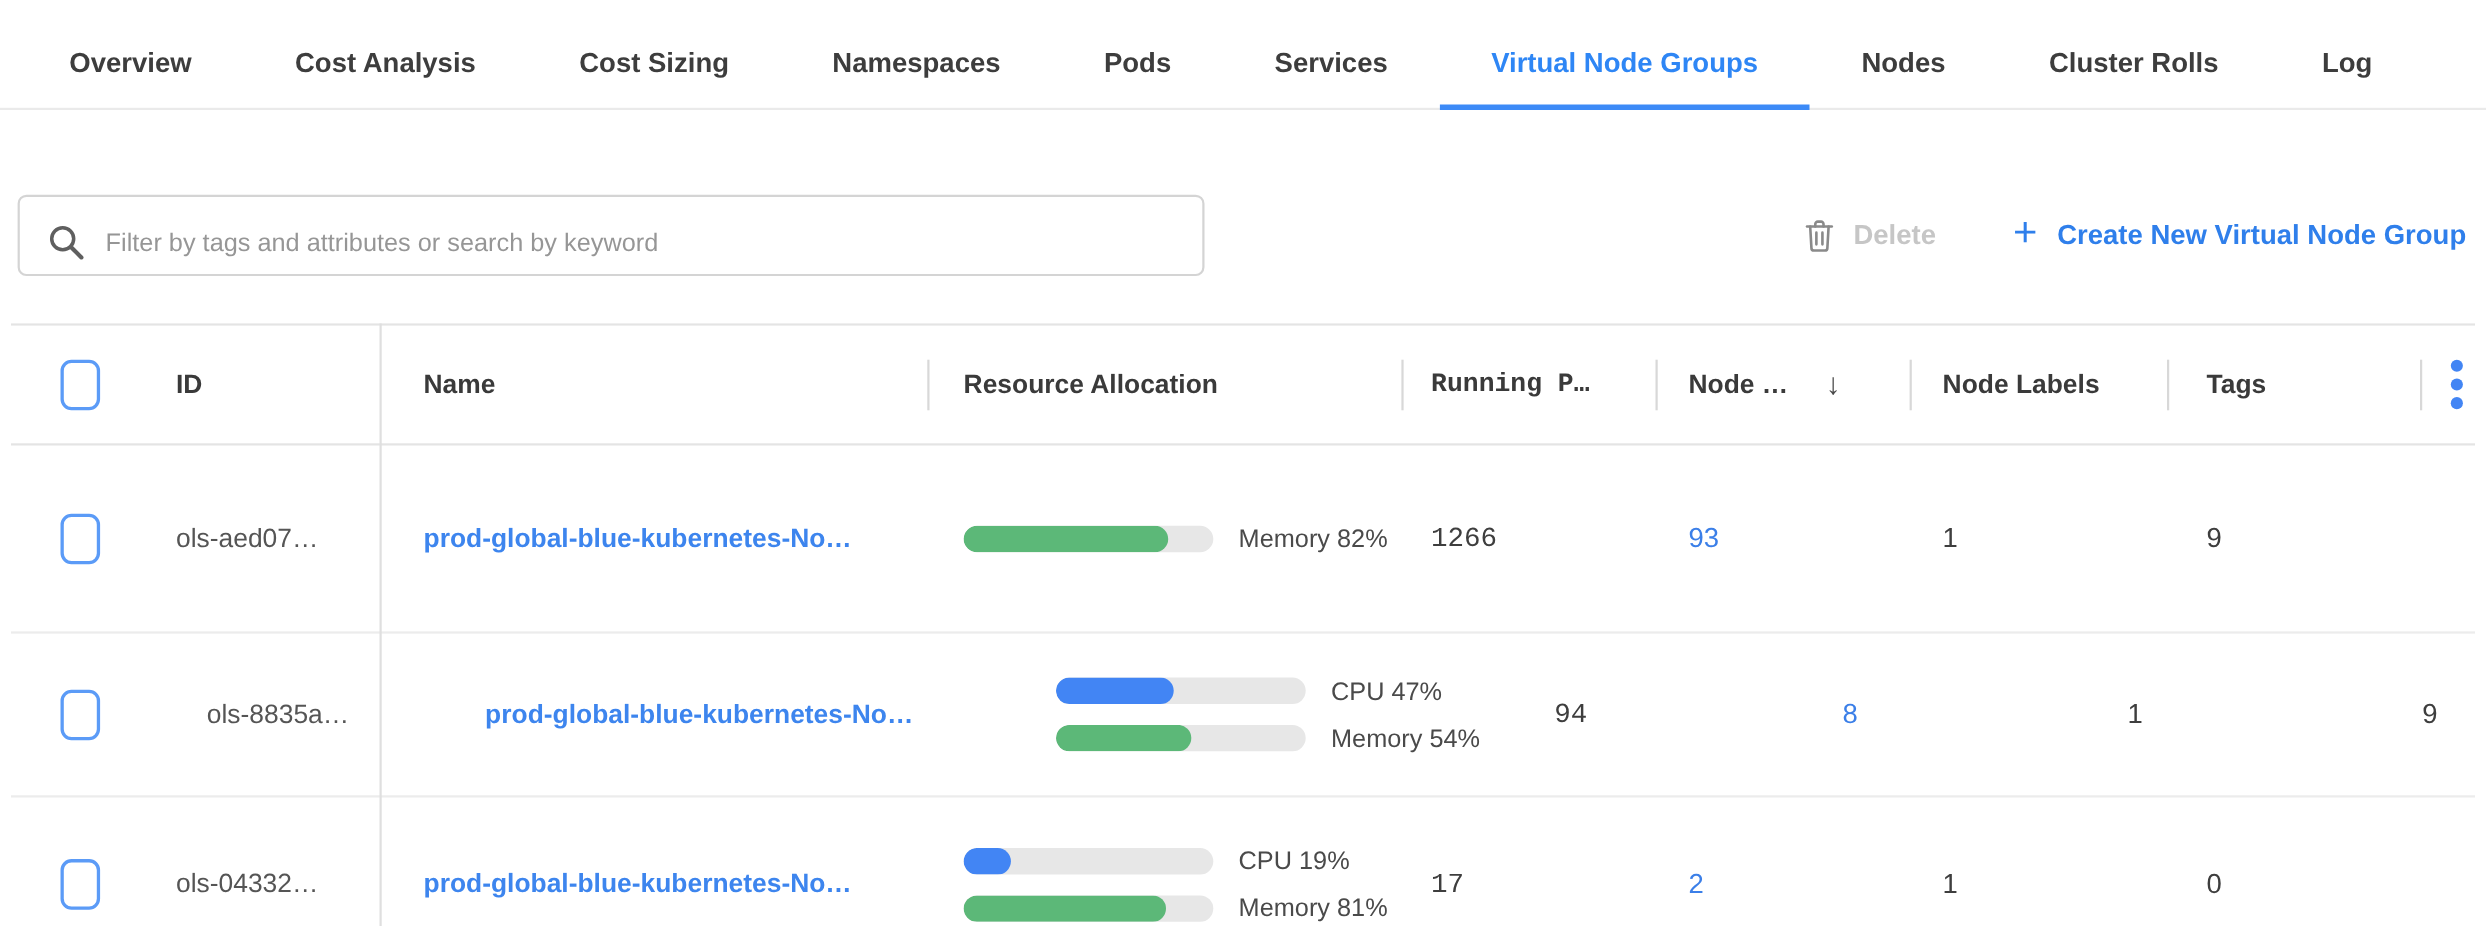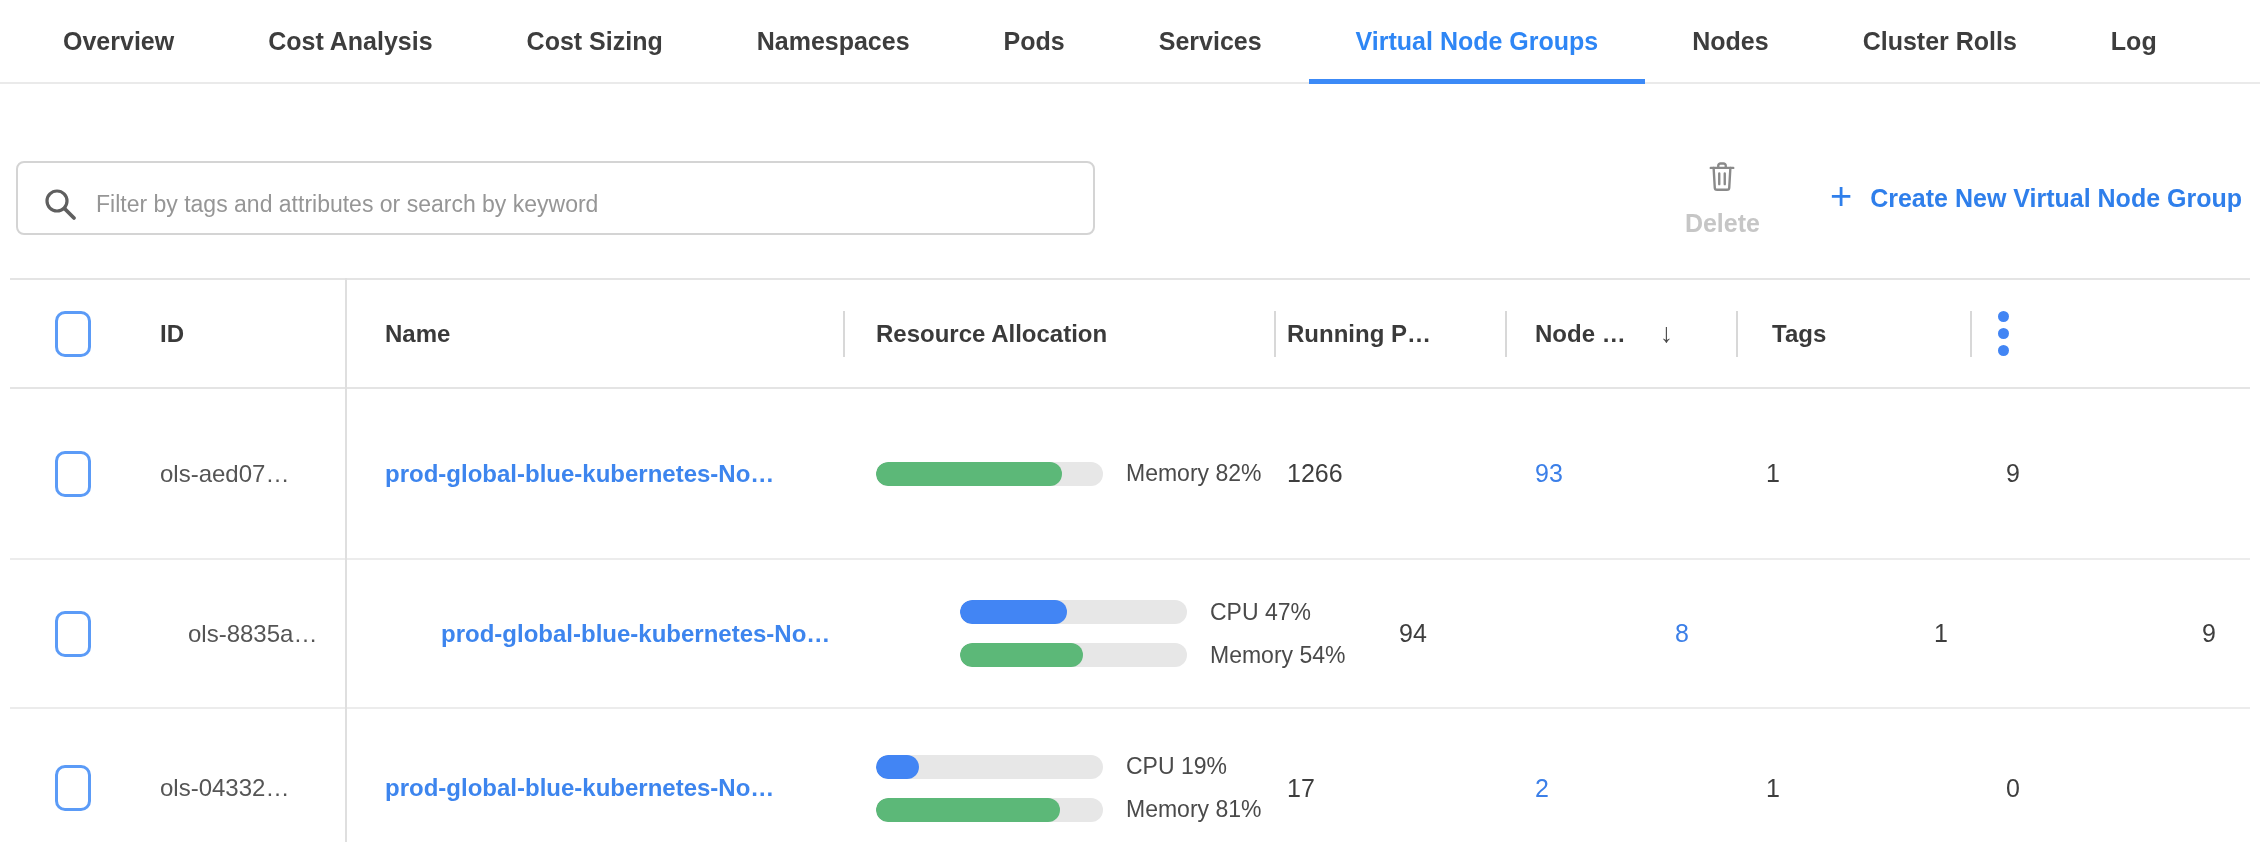--- a/index.html
+++ b/index.html
@@ -1,59 +1,59 @@
 <!DOCTYPE html>
 <html><head>
 <meta charset="utf-8">
 <style>
   * { margin:0; padding:0; box-sizing:border-box; }
   html,body { width:2260px; height:842px; overflow:hidden; background:#fff;
     font-family:"Liberation Sans", sans-serif; }
 
   
   .tabbar { display:flex; align-items:stretch; height:84px; padding-left:16px;
-    border-bottom:2px solid #EAEAEA; background:#fff; }
+    border-bottom:2px solid #EAEAEA; background:#fff;margin-top:16px; }
   .tab { display:flex; align-items:center; padding:0 47px; font-size:25px;
     font-weight:600; color:#3D3D3D; cursor:pointer; position:relative; white-space:nowrap; }
   .tab.active { color:#2E86F5; }
   .tab.active::after { content:""; position:absolute; left:0; right:0; bottom:-2px;
     height:5px; background:#3C8AF7; }
 
   
   .toolbar { display:flex; align-items:center; margin-top:77px; padding:0 18px 0 16px; height:74px; }
   .search { display:flex; align-items:center; width:1079px; height:74px;
     border:2px solid #D4D4D4; border-radius:8px; background:#fff; padding:12px 20px 0 24px; }
   .search svg { flex:0 0 auto; margin-right:18px; }
   .search input { flex:1; border:none; outline:none; font-size:23px; color:#333;
     font-family:"Liberation Sans", sans-serif; background:transparent; }
   .search input::placeholder { color:#969696; }
   .actions { margin-left:auto; display:flex; align-items:center; gap:70px; }
   .btn { display:flex; align-items:center; background:none; border:none; cursor:pointer;
     font-family:"Liberation Sans", sans-serif; }
-  .btn-delete { gap:16px;flex-direction:column; }
+  .btn-delete { gap:16px; }
   .btn-delete span { font-size:25px; font-weight:600; color:#C6C6C6; }
   .btn-create { gap:18px; }
   .btn-create .plus { font-size:38px; font-weight:400; color:#2F7FEB; line-height:1; margin-top:-4px; }
   .btn-create .lbl { font-size:25px; font-weight:700; color:#2F7FEB; white-space:nowrap; }
 
   
   .table { position:relative; margin:43px 10px 0 10px; }
   .vdivider { position:absolute; left:335px; top:0; bottom:0; width:2px; background:#DFDFDF; }
   .grid { display:grid; grid-template-columns:130px 205px 498px 431px 231px 231px 234px 230px 70px;
     align-items:center; }
   .thead { height:111px; border-top:2px solid #E4E4E4; border-bottom:2px solid #E4E4E4; }
   .trow  { border-bottom:2px solid #ECECEC; }
   .row-1 { height:171px; } .row-2 { height:149px;gap:28px; } .row-3 { height:160px; }
 
   .cell { display:flex; align-items:center; height:100%; position:relative; }
   .c-check { padding-left:45px; }
   .c-id    { padding-left:20px; }
   .c-name  { padding-left:40px; }
   .c-res   { padding-left:33px; }
-  .c-run   { padding-left:13px; }
+  .c-run   { padding-left:27px;font-family:Liberation Mono, monospace; }
   .c-node  { padding-left:30px;border-radius:30px; }
   .c-lab   { padding-left:30px; }
   .c-tags  { padding-left:36px; }
   .c-kebab { padding-left:28px; }
 
   .th { font-size:24px; font-weight:600; color:#3A3A3A; white-space:nowrap; cursor:pointer; }
   .thead .sep::before { content:""; position:absolute; left:0; top:50%; transform:translateY(-50%);
     width:2px; height:46px; background:#D8D8D8; }
   .sort-arrow { font-size:27px; color:#4A4A4A; margin-left:34px; font-weight:400; }
 
@@ -126,20 +126,21 @@
         <span class="checkbox"></span>
       </div>
     <div class="cell c-id th">ID</div>
     <div class="cell c-name th">Name</div>
     <div class="cell c-res th sep">Resource Allocation</div>
     <div class="cell c-run th sep">Running P…</div>
     <div class="cell c-node th sep">
       <span>Node …</span>
       <span class="sort-arrow">↓</span>
     </div>
+    <div class="cell c-lab th sep">Node Labels</div>
     <div class="cell c-tags th sep">Tags</div>
     <div class="cell c-kebab sep">
       <span class="kebab">
           <i></i>
           <i></i>
           <i></i>
         </span>
     </div>
   </div>
 

